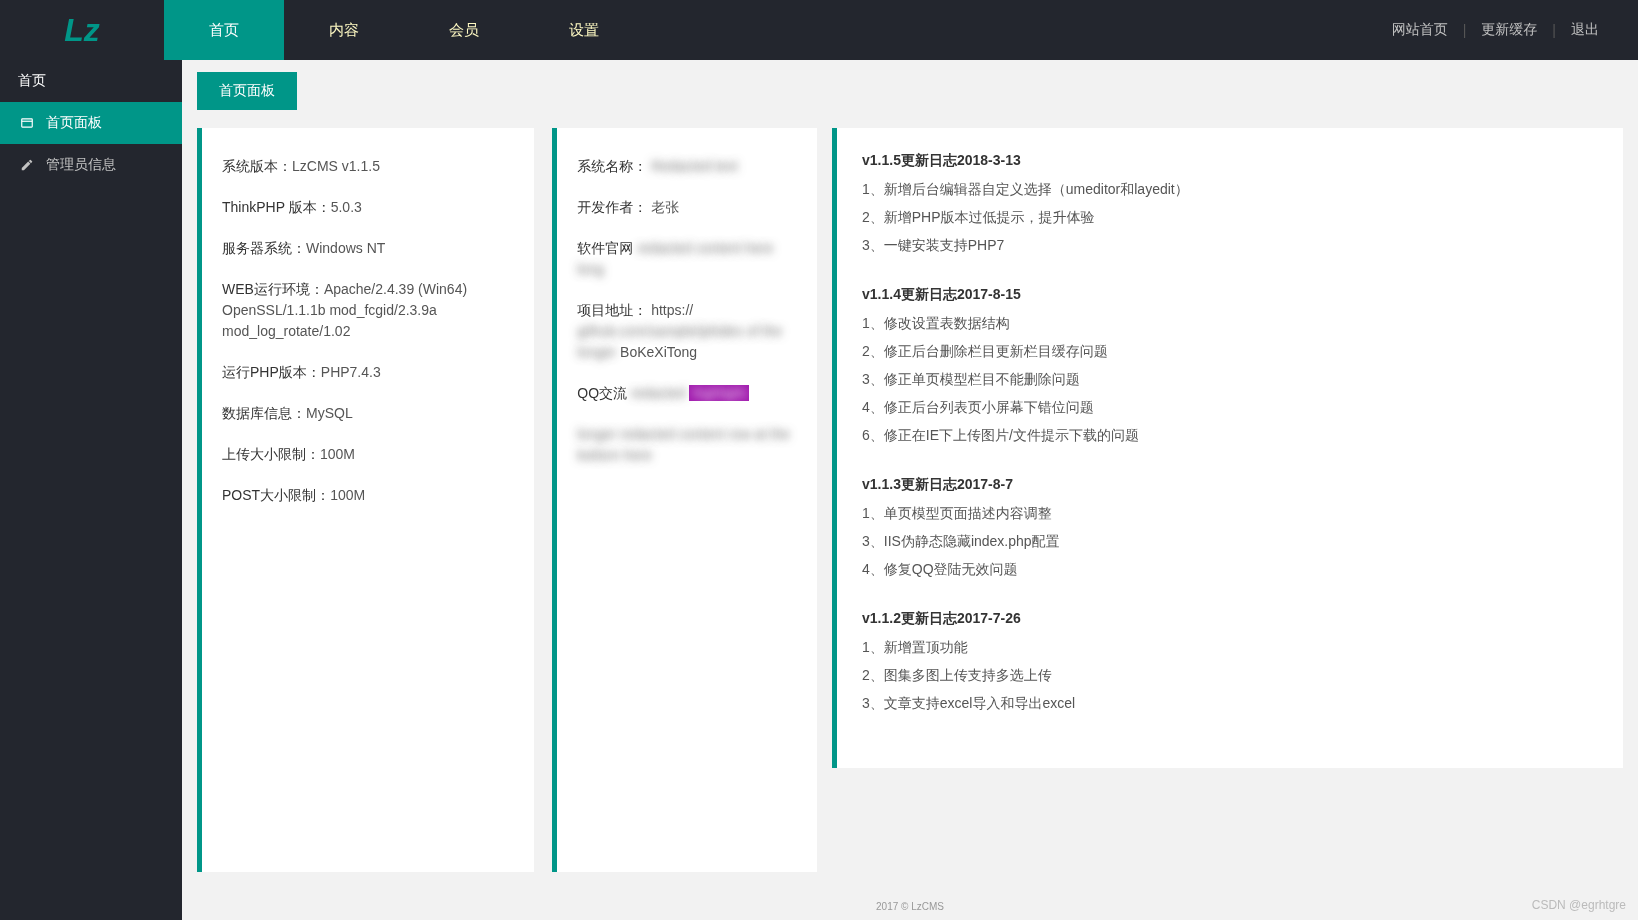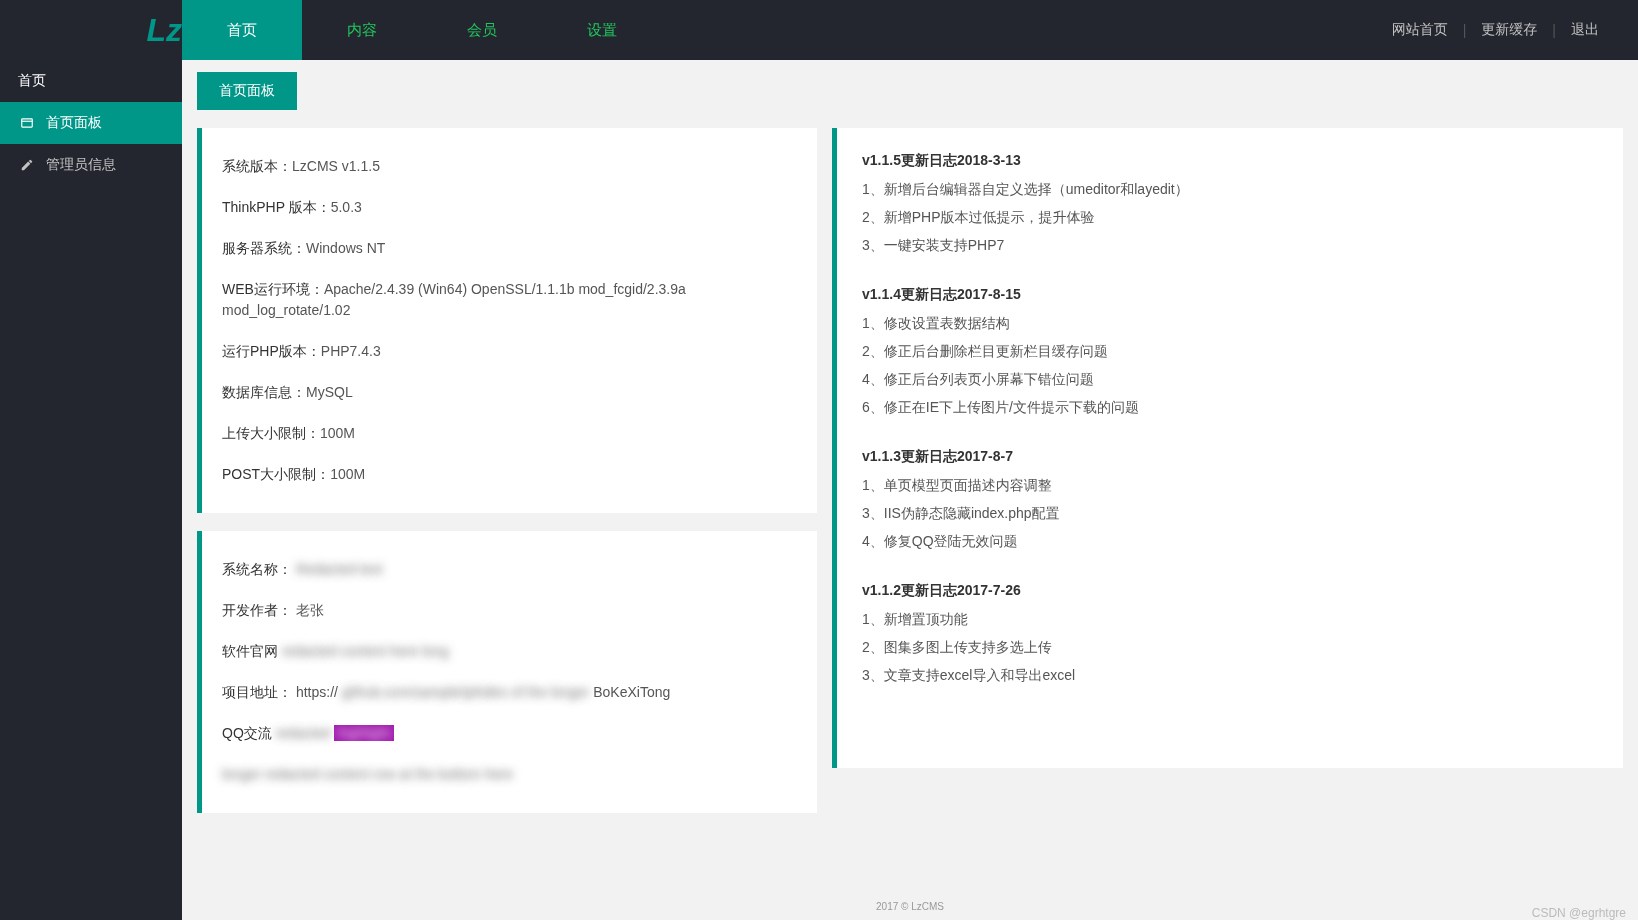--- a/index.html
+++ b/index.html
@@ -1,58 +1,58 @@
 <!DOCTYPE html>
 <html><head>
 <meta charset="utf-8">
 <style>
 * { margin: 0; padding: 0; box-sizing: border-box; }
 body { font-family: "Microsoft YaHei", Arial, sans-serif; font-size: 14px; color: #333; background: #f2f2f2; width: 1638px; height: 920px; overflow: hidden; }
 
 .topbar { height: 60px; background: #23262e; display: flex; align-items: stretch; }
-.logo { width: 182px; display: flex; align-items: center; justify-content: flex-end; }
+.logo { width: 164px; display: flex; align-items: center; justify-content: center; }
 .logo-text { font-size: 32px; font-weight: bold; color: #009688; font-style: italic; }
 .topnav { display: flex; }
-.topnav-item { width: 120px; display: flex; align-items: center; justify-content: center; color: #22c55e; cursor: pointer; font-size: 15px; }
+.topnav-item { width: 120px; display: flex; align-items: center; justify-content: center; color: #fef9c3; cursor: pointer; font-size: 15px; }
 .topnav-item.active { background: #009688; color: #fff; }
 .topright { margin-left: auto; display: flex; align-items: center; padding-right: 24px; }
 .topright-item { color: #c2c2c2; padding: 0 15px; cursor: pointer; font-size: 14px; }
 .topright-sep { color: #555; }
 
 .main { display: flex; height: 860px; }
 .sidebar { width: 182px; background: #23262e; color: #c2c2c2; }
 .side-title { padding: 12px 18px; color: #fff; font-size: 14px; }
 .side-item { padding: 12px 18px; display: flex; align-items: center; cursor: pointer; font-size: 14px; }
 .side-item.active { background: #009688; color: #fff; }
 .side-icon { width: 18px; height: 14px; margin-right: 10px; display: inline-flex; align-items: center; justify-content: center; }
 .side-icon svg { width: 14px; height: 14px; fill: currentColor; }
 
 .content { flex: 1; background: #f2f2f2; padding: 12px 15px; overflow: hidden; position: relative; }
 .content-inner { height: 800px; overflow: hidden; }
 .tab-btn { display: inline-block; background: #009688; color: #fff; padding: 10px 22px; font-size: 14px; margin-bottom: 18px; }
 
 .two-col { display: flex; gap: 15px; height: 760px; }
-.col-left { flex: 0 0 620px; display: flex; flex-direction: column; gap: 18px; }
+.col-left { flex: 0 0 620px; display: flex; gap: 18px; }
 .col-right { flex: 1; }
 
 .card { background: #fff; border-left: 5px solid #009688; padding: 18px 20px; }
 .card-right { background: #fff; border-left: 5px solid #009688; padding: 18px 25px; height: 640px; overflow: hidden; }
 
 .info-row { padding: 10px 0; color: #555; font-size: 14px; line-height: 1.5; }
 .info-label { color: #333; }
 
 .log-block { margin-bottom: 20px; }
 .log-title { font-weight: bold; color: #333; padding: 6px 0; font-size: 14px; }
 .log-item { padding: 5px 0; color: #555; font-size: 14px; }
 
 .blur { color: transparent; text-shadow: 0 0 8px rgba(80,80,80,0.8); user-select: none; }
 .blur-hl { background: #a21caf; color: transparent; text-shadow: 0 0 8px rgba(255,255,255,0.9); padding: 0 4px; }
 
 .footer { position: absolute; bottom: 8px; left: 0; right: 0; text-align: center; color: #999; font-size: 10px; }
-.watermark { position: absolute; bottom: 0; right: 12px; color: #bbb; font-size: 12px; }
+.watermark { position: absolute; bottom: 8px; right: 12px; color: #bbb; font-size: 12px; }
 </style>
 </head>
 <body>
 
 <div class="topbar">
   <div class="logo">
     <span class="logo-text">Lz</span>
   </div>
   <div class="topnav">
     <div class="topnav-item active">首页</div>
@@ -146,20 +146,21 @@
                 <div class="log-block">
                   <div class="log-title">v1.1.5更新日志2018-3-13</div>
                   <div class="log-item">1、新增后台编辑器自定义选择（umeditor和layedit）</div>
                   <div class="log-item">2、新增PHP版本过低提示，提升体验</div>
                   <div class="log-item">3、一键安装支持PHP7</div>
                 </div>
                 <div class="log-block">
                   <div class="log-title">v1.1.4更新日志2017-8-15</div>
                   <div class="log-item">1、修改设置表数据结构</div>
                   <div class="log-item">2、修正后台删除栏目更新栏目缓存问题</div>
+                  <div class="log-item">3、修正单页模型栏目不能删除问题</div>
                   <div class="log-item">4、修正后台列表页小屏幕下错位问题</div>
                   <div class="log-item">6、修正在IE下上传图片/文件提示下载的问题</div>
                 </div>
                 <div class="log-block">
                   <div class="log-title">v1.1.3更新日志2017-8-7</div>
                   <div class="log-item">1、单页模型页面描述内容调整</div>
                   <div class="log-item">3、IIS伪静态隐藏index.php配置</div>
                   <div class="log-item">4、修复QQ登陆无效问题</div>
                 </div>
                 <div class="log-block">

